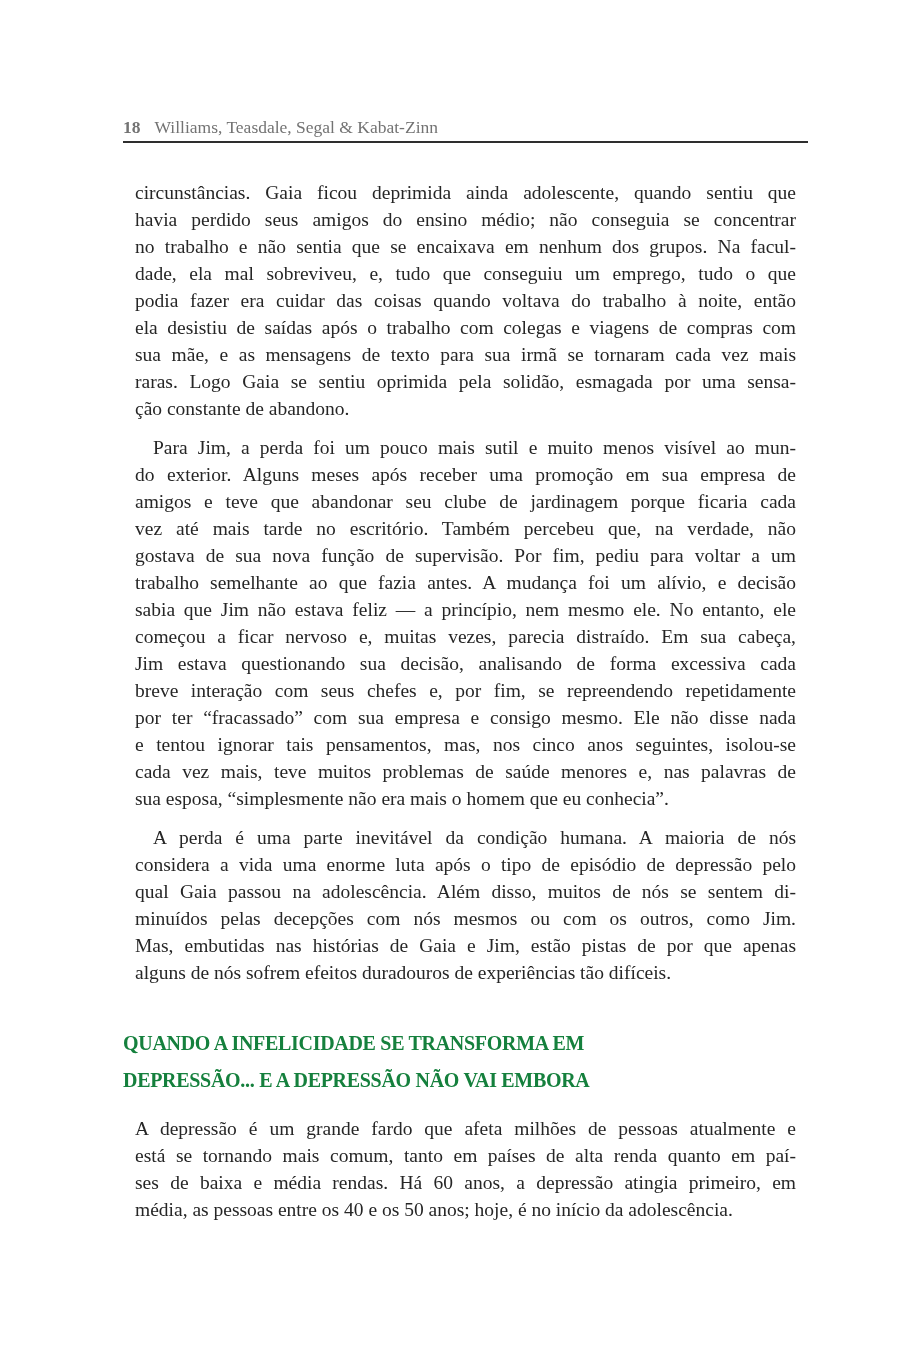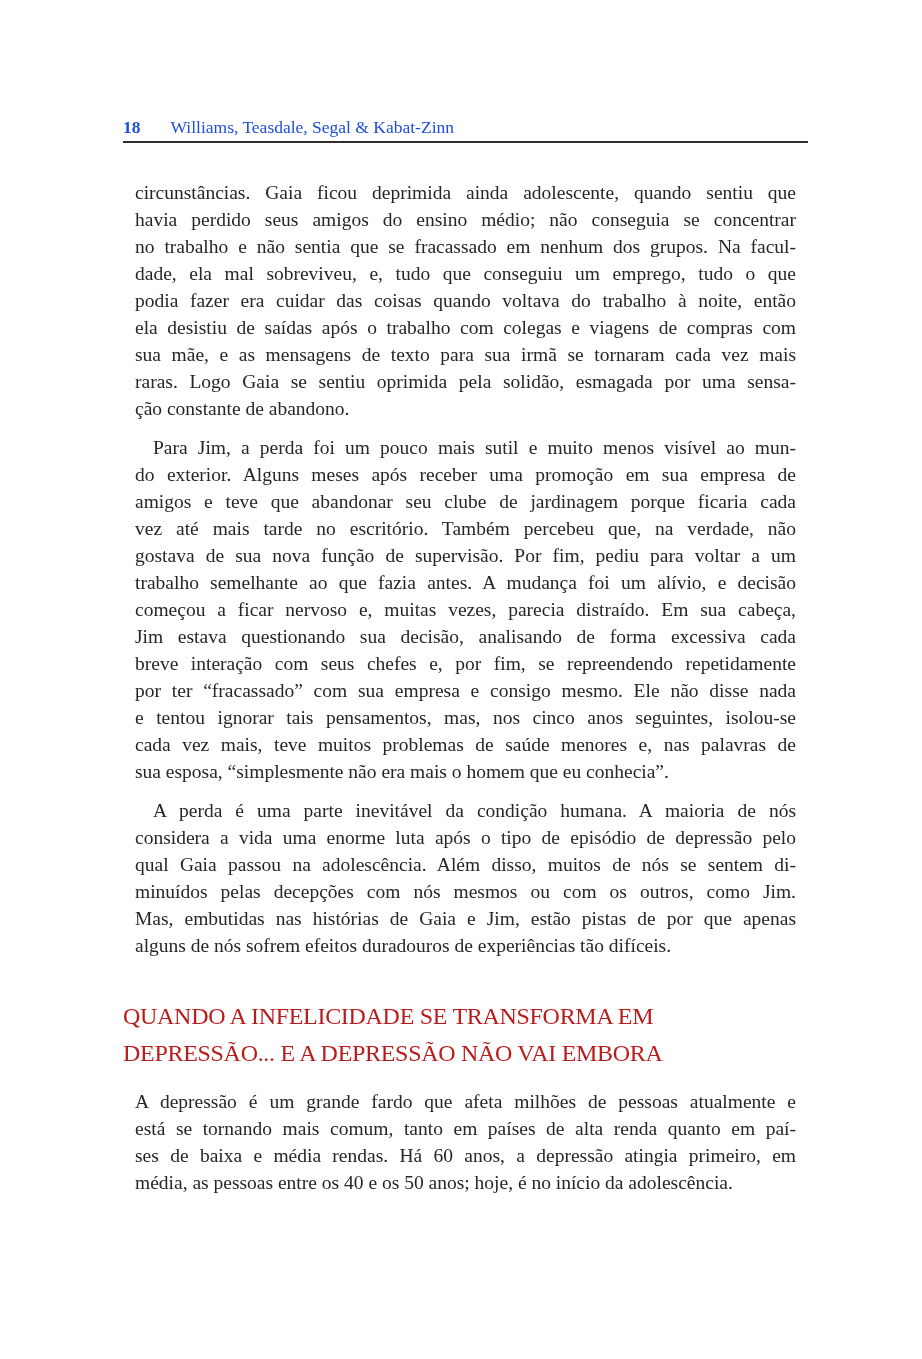--- a/index.html
+++ b/index.html
@@ -17,47 +17,47 @@
   .content {
     position: absolute;
     left: 123px; top: 117px;
     width: 685px;
   }
   .running-head {
     display: flex;
     align-items: baseline;
     font-size: 17.5px;
     line-height: 21px;
-    color: #1d4ed8;
+    color: #737373;
     border-bottom: 2px solid #2e2e2e;
     padding-bottom: 3px;
   }
   .pagenum { font-weight: 700; }
-  .runtitle { margin-left: 30px; }
+  .runtitle { margin-left: 14px; }
   .page-body {
     margin-top: 36px;
     font-size: 19.5px;
     line-height: 27px;
     color: #262626;
   }
   .block { margin: 12px; font-weight: normal; }
   .line {
     display: block;
     text-align: justify;
     text-align-last: justify;
     hyphens: none;
   }
   .line.last { text-align-last: left; }
   .line.indent { text-indent: 18px; }
   h2.heading {
     margin: 39px 0 16px 0;
-    font-size: 24px;
+    font-size: 20px;
     line-height: 37px;
-    font-weight: 400;
-    color: #b91c1c;
+    font-weight: 700;
+    color: #15803d;
     letter-spacing: -0.3px;
   }
   h2.heading .line {
     text-align: left;
     text-align-last: left;
     white-space: nowrap;
   }
 </style>
 </head>
 <body>
@@ -65,35 +65,36 @@
 <div class="page">
   <div class="content">
     <header class="running-head">
       <span class="pagenum">18</span>
       <span class="runtitle">Williams, Teasdale, Segal &amp; Kabat-Zinn</span>
     </header>
     <main class="page-body">
         <p class="block">
           <span class="line">circunstâncias. Gaia ficou deprimida ainda adolescente, quando sentiu que</span>
           <span class="line">havia perdido seus amigos do ensino médio; não conseguia se concentrar</span>
-          <span class="line">no trabalho e não sentia que se fracassado em nenhum dos grupos. Na facul-</span>
+          <span class="line">no trabalho e não sentia que se encaixava em nenhum dos grupos. Na facul-</span>
           <span class="line">dade, ela mal sobreviveu, e, tudo que conseguiu um emprego, tudo o que</span>
           <span class="line">podia fazer era cuidar das coisas quando voltava do trabalho à noite, então</span>
           <span class="line">ela desistiu de saídas após o trabalho com colegas e viagens de compras com</span>
           <span class="line">sua mãe, e as mensagens de texto para sua irmã se tornaram cada vez mais</span>
           <span class="line">raras. Logo Gaia se sentiu oprimida pela solidão, esmagada por uma sensa-</span>
           <span class="line last">ção constante de abandono.</span>
         </p>
         <p class="block">
           <span class="line indent">Para Jim, a perda foi um pouco mais sutil e muito menos visível ao mun-</span>
           <span class="line">do exterior. Alguns meses após receber uma promoção em sua empresa de</span>
           <span class="line">amigos e teve que abandonar seu clube de jardinagem porque ficaria cada</span>
           <span class="line">vez até mais tarde no escritório. Também percebeu que, na verdade, não</span>
           <span class="line">gostava de sua nova função de supervisão. Por fim, pediu para voltar a um</span>
           <span class="line">trabalho semelhante ao que fazia antes. A mudança foi um alívio, e decisão</span>
+          <span class="line">sabia que Jim não estava feliz — a princípio, nem mesmo ele. No entanto, ele</span>
           <span class="line">começou a ficar nervoso e, muitas vezes, parecia distraído. Em sua cabeça,</span>
           <span class="line">Jim estava questionando sua decisão, analisando de forma excessiva cada</span>
           <span class="line">breve interação com seus chefes e, por fim, se repreendendo repetidamente</span>
           <span class="line">por ter “fracassado” com sua empresa e consigo mesmo. Ele não disse nada</span>
           <span class="line">e tentou ignorar tais pensamentos, mas, nos cinco anos seguintes, isolou-se</span>
           <span class="line">cada vez mais, teve muitos problemas de saúde menores e, nas palavras de</span>
           <span class="line last">sua esposa, “simplesmente não era mais o homem que eu conhecia”.</span>
         </p>
         <p class="block">
           <span class="line indent">A perda é uma parte inevitável da condição humana. A maioria de nós</span>

